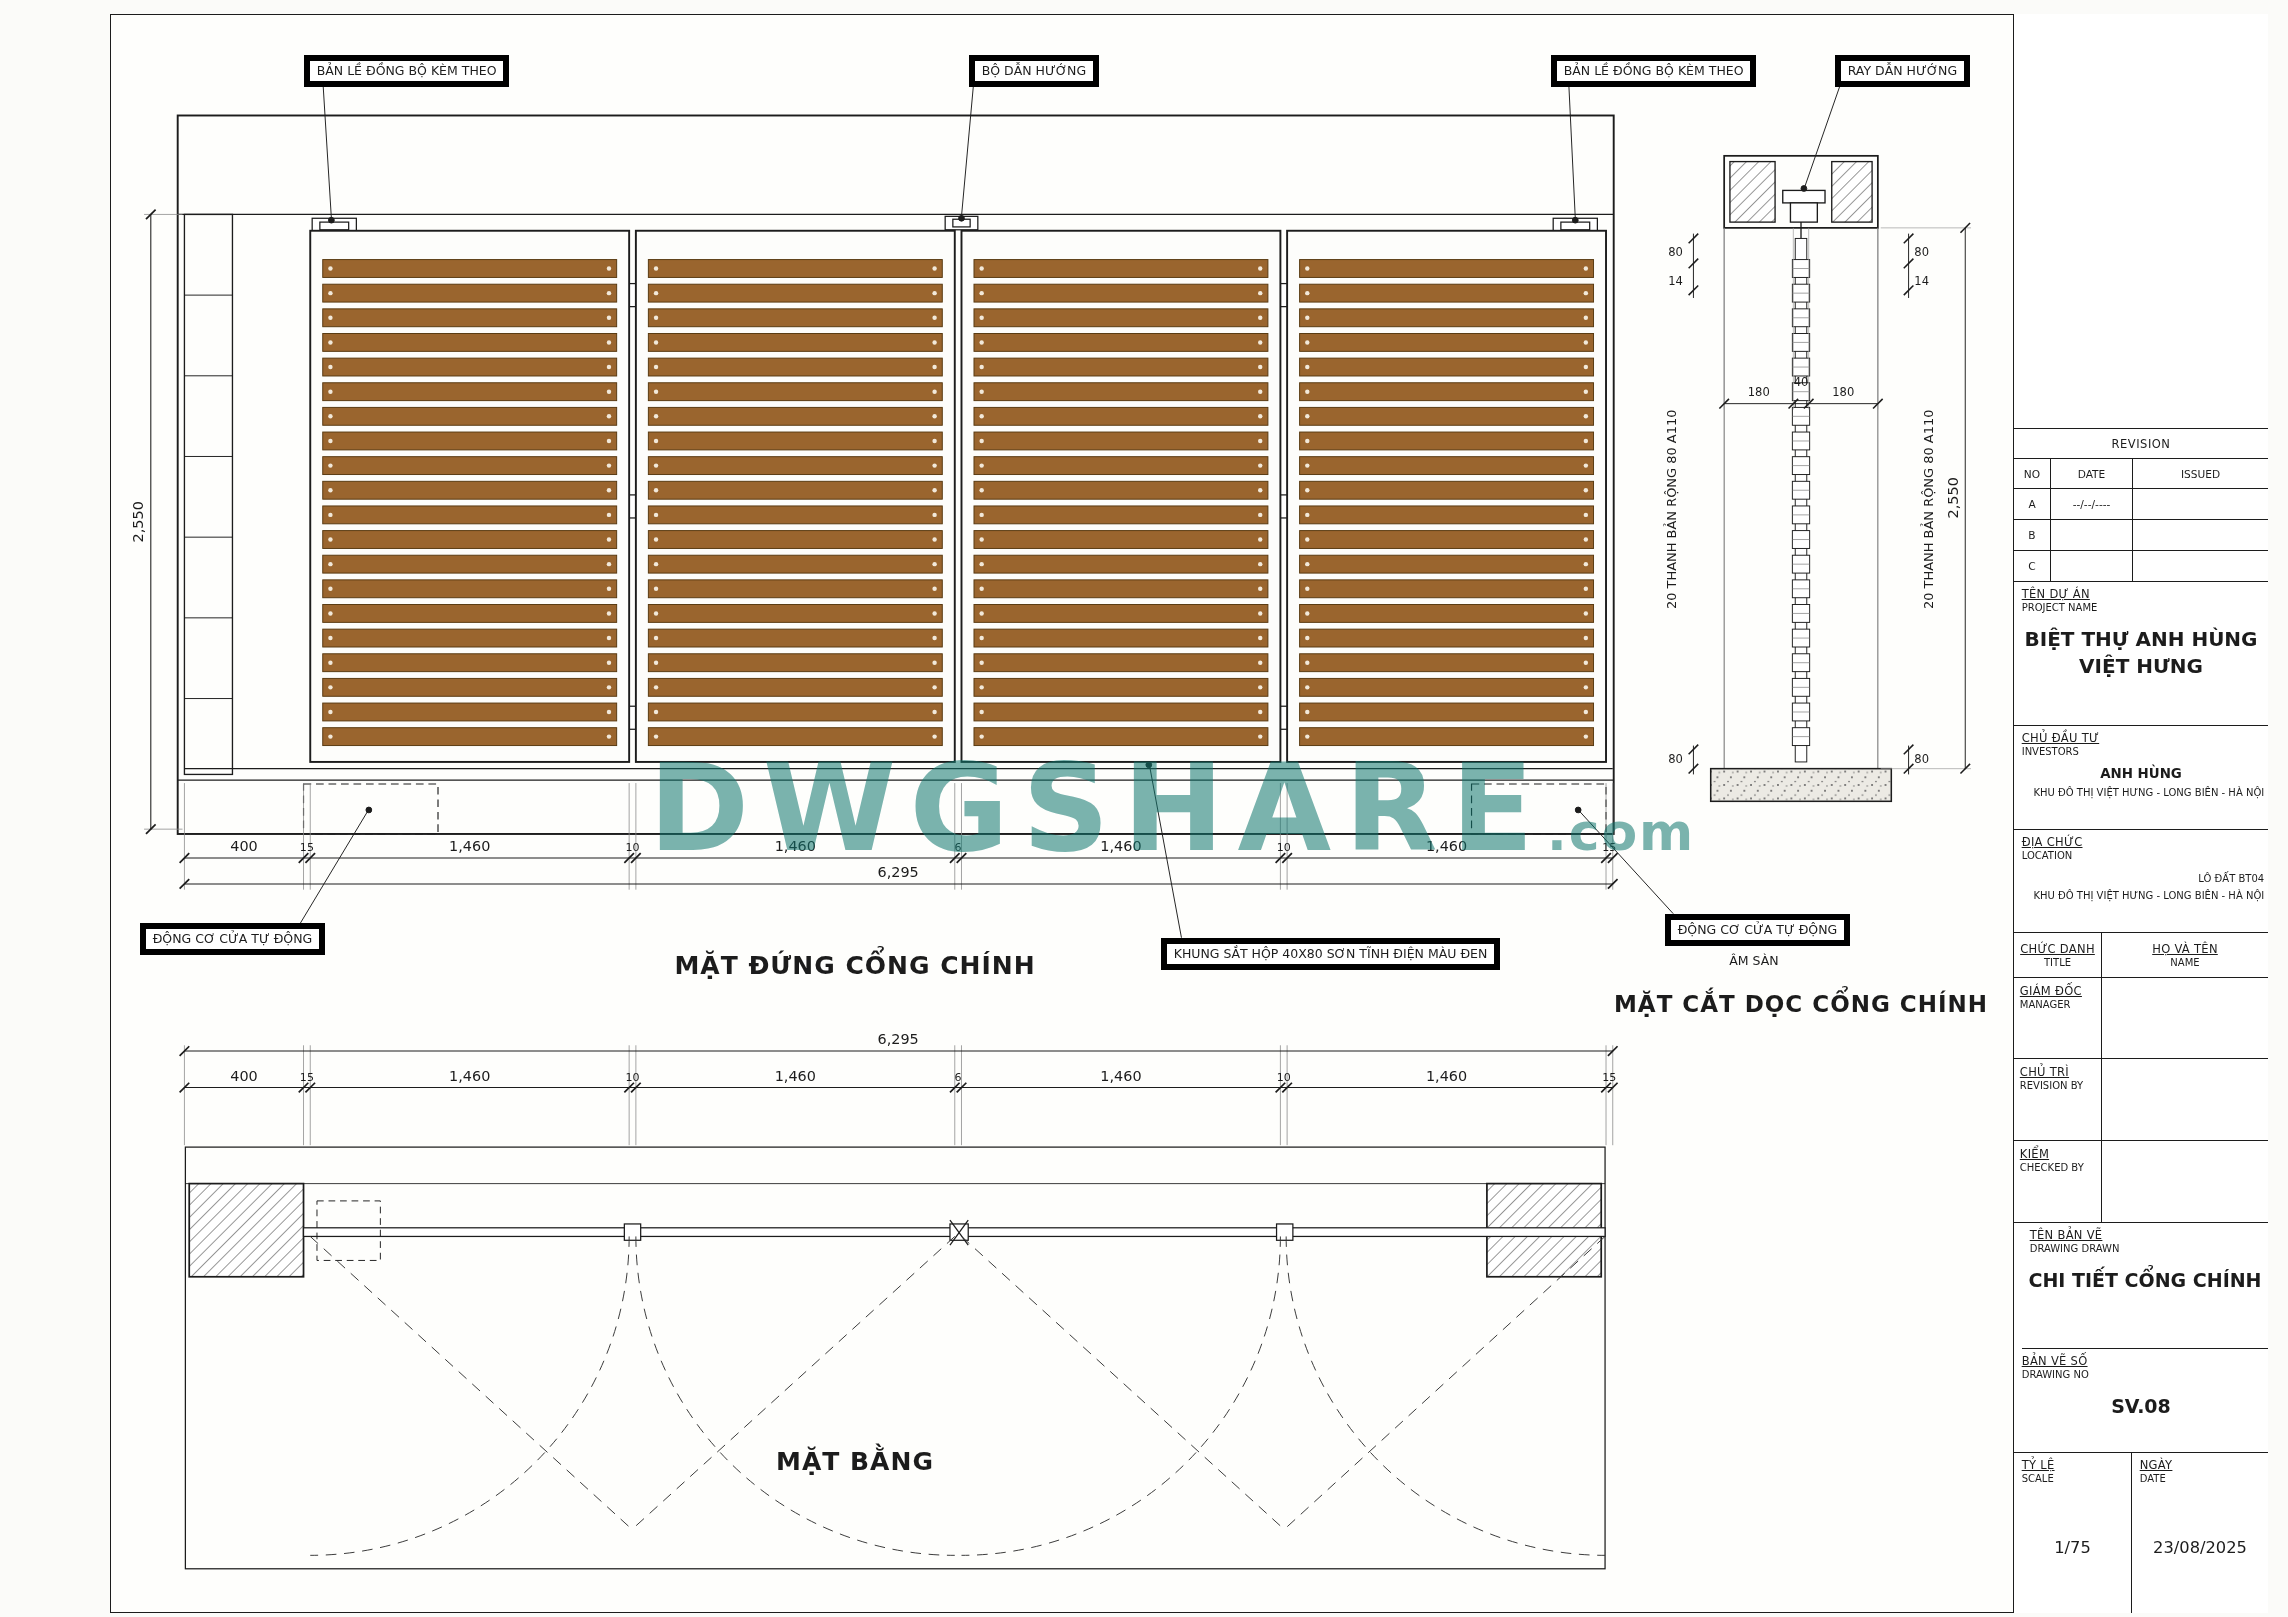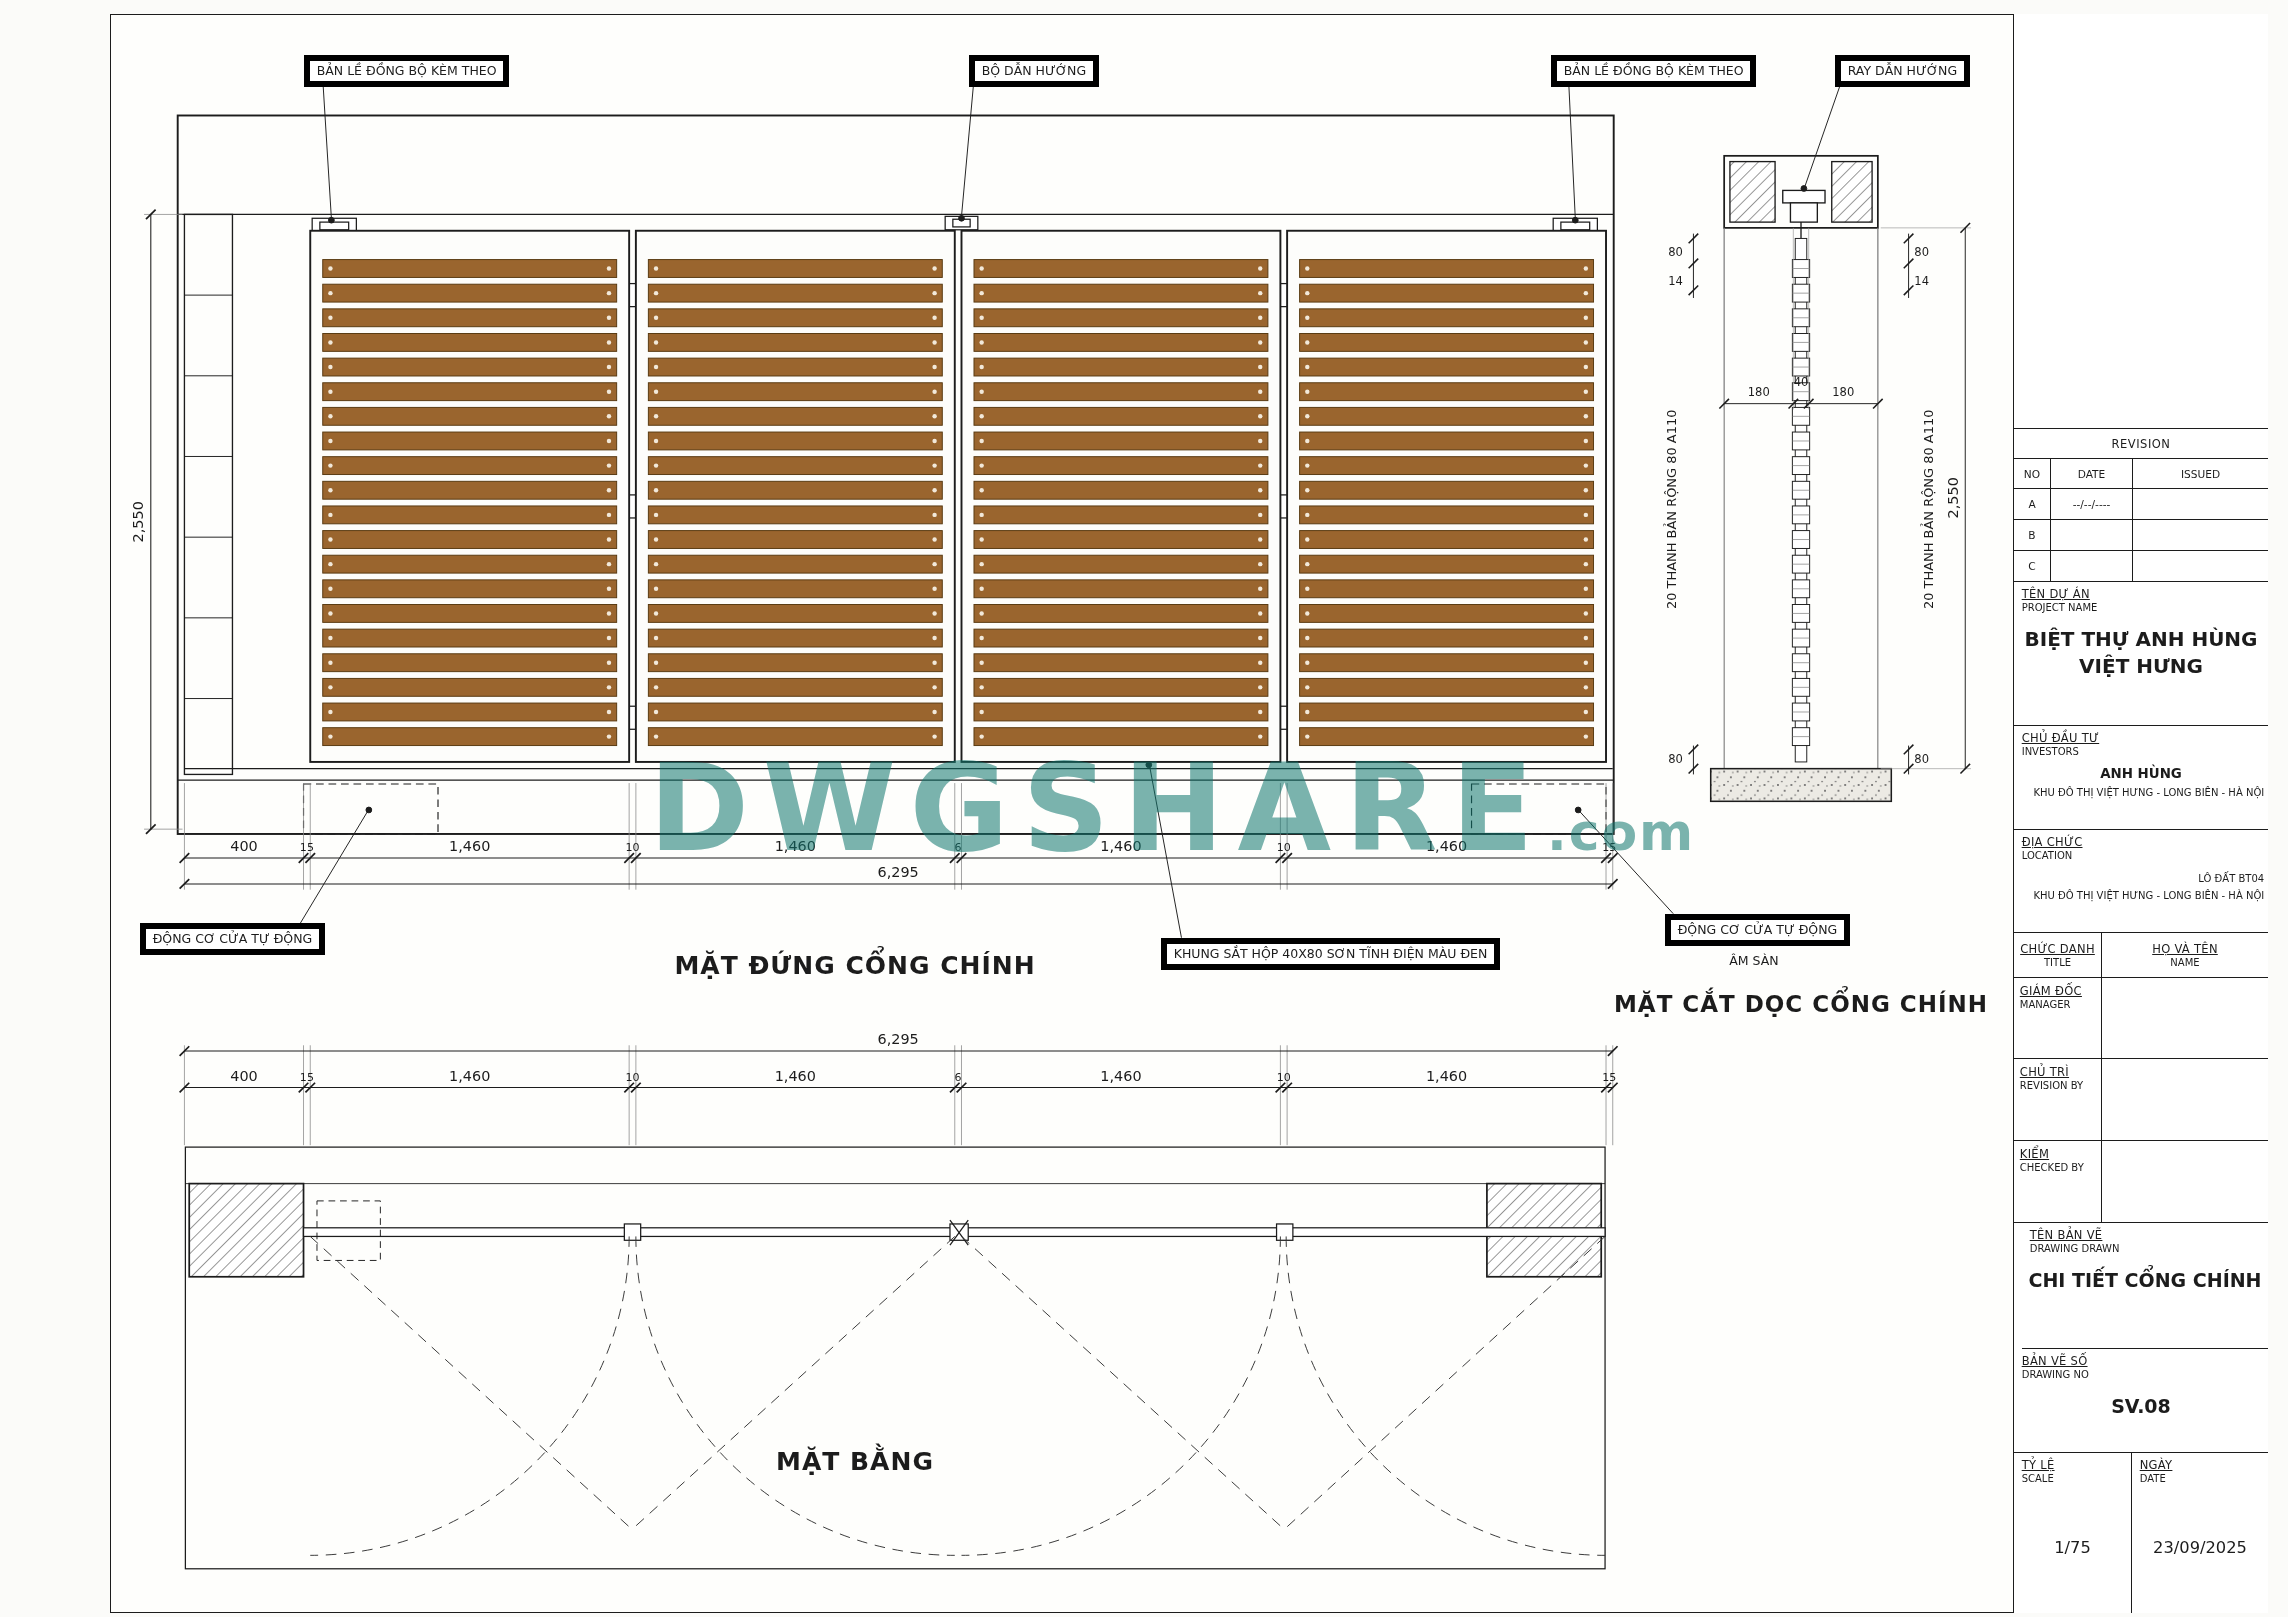--- a/index.html
+++ b/index.html
@@ -715,17 +715,17 @@
         <span class="vi">TỶ LỆ</span>
         <span class="en">SCALE</span>
       </div>
       <div class="sd-val">1/75</div>
     </div>
     <div class="sd-r">
       <div class="sec-lbl">
         <span class="vi">NGÀY</span>
         <span class="en">DATE</span>
       </div>
-      <div class="sd-val">23/09/2025</div>
+      <div class="sd-val">23/08/2025</div>
     </div>
   </div>
 </div>
 
 
 </body></html>

